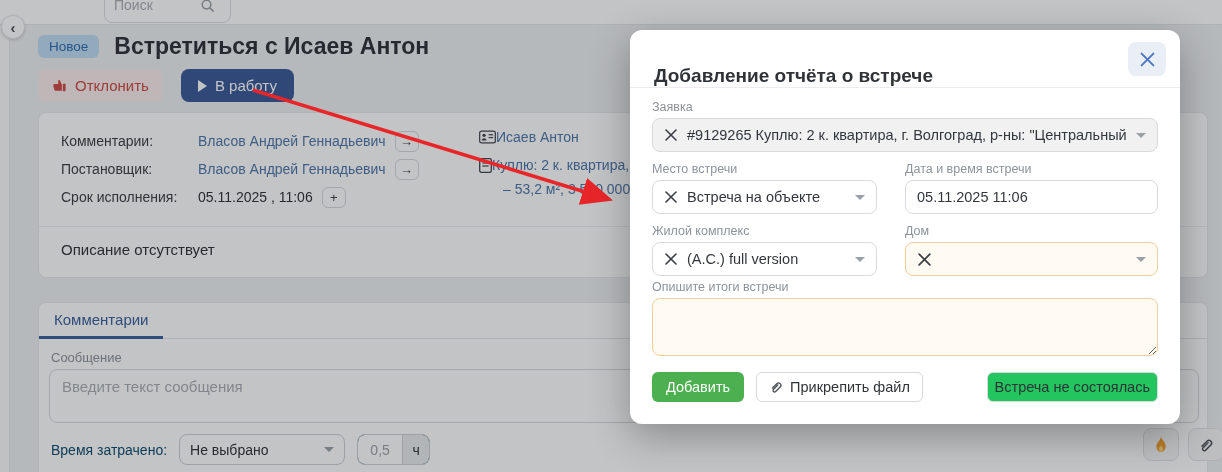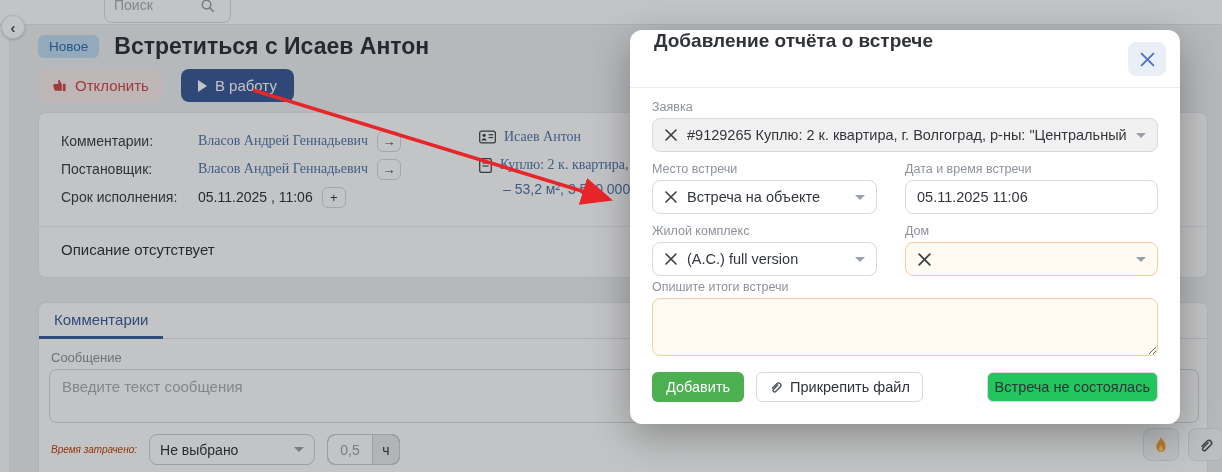--- a/index.html
+++ b/index.html
@@ -37,46 +37,46 @@
   .btn-work { background:#3a5a99; color:#fff; padding:0 17px; }
   .play-tri { width:0; height:0; border-left:9px solid #fff;
     border-top:6px solid transparent; border-bottom:6px solid transparent; }
   .btn-decline { background:#f8ecec; color:#cf4a46; padding:0 14px; }
 
   .card { position:absolute; left:38px; top:112px; width:1170px; height:166px;
     background:#fff; border:1px solid #e7e9ec; border-radius:8px; }
   .detail-rows { position:absolute; left:22px; top:14px; }
   .d-row { display:flex; align-items:center; height:28px; font-size:14px; }
   .d-label { width:137px; color:#3c4046; }
-  .d-value-link { color:#4e76ab;font-family:Liberation Serif, serif; }
+  .d-value-link { color:#4e76ab; }
   .d-value { color:#2f3338; }
   .mini-btn { display:inline-flex; align-items:center; justify-content:center;
     min-width:24px; height:21px; margin-left:9px; border:1px solid #d4d7dc;
     border-radius:6px; background:#fff; color:#3c4046; font-size:13px; cursor:pointer; }
   .card-divider { position:absolute; left:0; right:0; top:113px; height:1px; background:#edeef0; }
   .card-desc { position:absolute; left:22px; top:128px; font-size:15px; color:#2f3338; }
 
   .card-right { position:absolute; left:440px; top:10px; font-size:14px; }
-  .cr-line { display:flex; align-items:center; gap:8px; height:28px; color:#4e76ab; }
+  .cr-line { display:flex; align-items:center; height:28px; color:#4e76ab; }
   .cr-sub { margin-left:24px; height:20px; display:flex; align-items:center; color:#4e76ab; }
 
   .card2 { position:absolute; left:38px; top:302px; width:1170px; height:175px;
     background:#fff; border:1px solid #e7e9ec; border-radius:8px 8px 0 0; }
   .tabbar { border-bottom:1px solid #e4e6e9; height:36px; display:flex; }
   .tab { display:inline-flex; align-items:center; padding:0 15px; height:36px;
     color:#3a5f9e; font-size:15px; font-weight:500;
     border-bottom:3px solid #3a5f9e; cursor:pointer; }
   .msg-label { position:absolute; left:12px; top:47px; font-size:13px; color:#8d939b; }
   .msg-area { position:absolute; left:10px; top:66px; width:1150px; height:54px;
     border:1px solid #d6d9de; border-radius:8px; background:#fff; resize:none;
     font-size:15px; padding:8px 12px; color:#2f3338; outline:none;
     font-family:"Liberation Sans", sans-serif; }
   .msg-area::placeholder { color:#a8aeb6; }
   .time-row { position:absolute; left:12px; top:131px; display:flex; align-items:center; gap:12px; }
-  .time-label { font-size:10px; color:#c2410c;font-style:italic; }
+  .time-label { font-size:14px; color:#0c4a6e; }
   .sel { display:flex; align-items:center; height:31px; border:1px solid #cdd1d6;
     border-radius:8px; background:#fff; padding:0 10px; font-size:14px; color:#2f3338; cursor:pointer;text-align:right;}
   .sel-time { width:166px; }
   .caret { width:0; height:0; border-left:5px solid transparent; border-right:5px solid transparent;
     border-top:5px solid #98a0a8; margin-left:auto; }
   .hours-group { display:flex; height:31px; border:1px solid #cdd1d6; border-radius:8px;
     overflow:hidden; background:#0c4a6e; }
   .hours-group input { width:44px; border:none; outline:none; text-align:center;
     font-size:14px; color:#9ba1a9; font-family:"Liberation Sans", sans-serif; }
   .hours-unit { width:27px; display:flex; align-items:center; justify-content:center;
@@ -89,21 +89,21 @@
   .clip-btn { left:1188px; top:428px; }
 
   
   .overlay { position:absolute; inset:0; background:rgba(15,18,24,0.25); z-index:5; }
   .arrow-svg { position:absolute; inset:0; z-index:6; pointer-events:none; }
 
   
   .modal { position:absolute; left:630px; top:30px; width:550px; height:394px;
     background:#fff; border-radius:12px; box-shadow:0 12px 40px rgba(0,0,0,.3); z-index:10; }
   .modal-header { height:58px; border-bottom:1px solid #ececee; display:flex;
-    align-items:flex-start; padding:0 24px; }
+    align-items:flex-end; padding:0 24px; }
   .modal-title { font-size:19px; font-weight:700; color:#2f3338; }
   .modal-close { position:absolute; right:14px; top:12px; width:38px; height:34px;
     border-radius:8px; background:#e9eef7; border:none; display:flex; align-items:center;
     justify-content:center; cursor:pointer; }
   .modal-body { padding:12px 22px 0; }
   .f-label { font-size:12.5px; color:#8d939b; margin-bottom:4px; }
   .field { display:flex; align-items:center; gap:9px; height:34px; border:1px solid #d7dade;
     border-radius:8px; background:#fff; padding:0 11px; font-size:14.5px; color:#33373d; }
   .field .txt { flex:1; white-space:nowrap; overflow:hidden; }
   .field-disabled { background:#f1f1f2; border-color:#d9d9db; }

